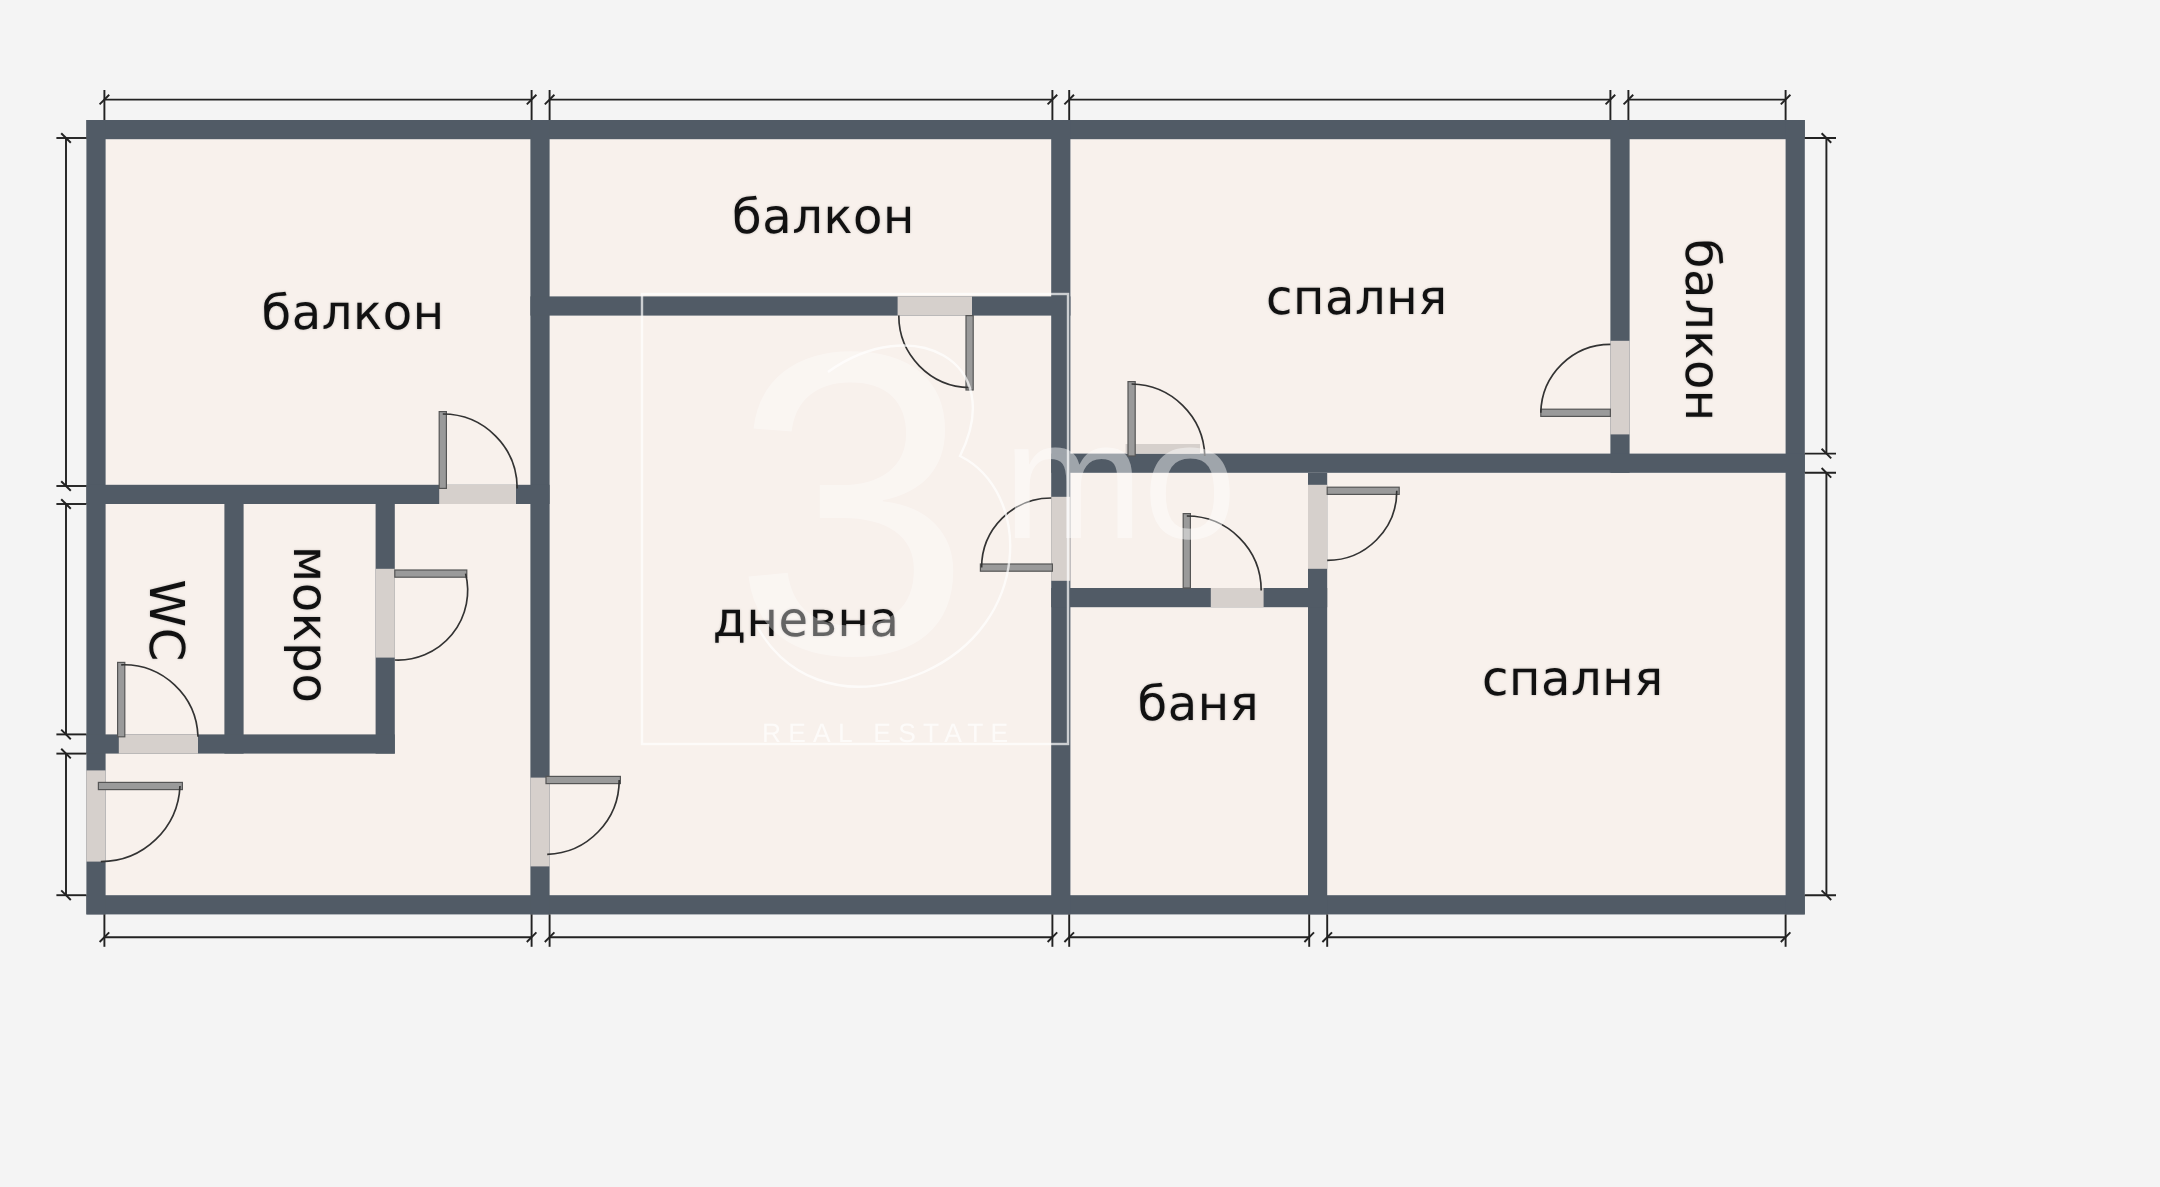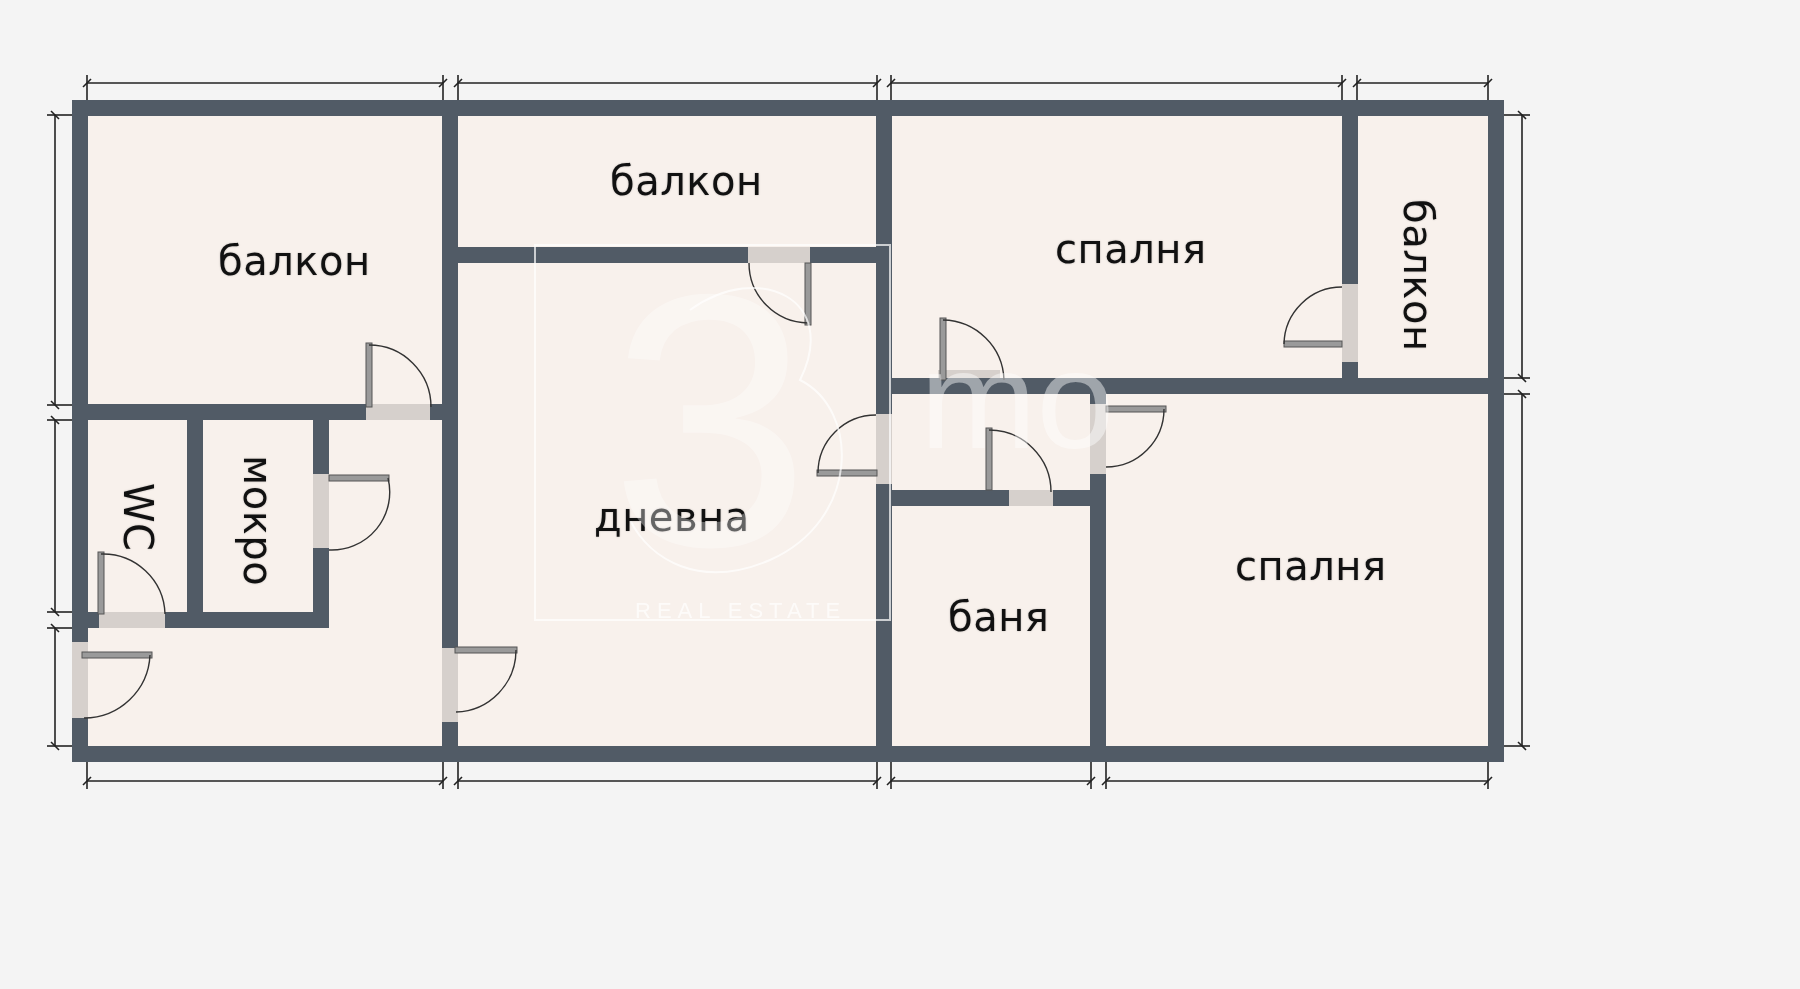--- a/index.html
+++ b/index.html
@@ -210,20 +210,20 @@
   </svg>
 
   
   <div class="label" style="left:218px; top:238px;">балкон</div>
   <div class="label" style="left:610px; top:158px;">балкон</div>
   <div class="label" style="left:1055px; top:226px;">спалня</div>
   <div class="label" style="left:1358px; top:236px; width:120px; text-align:center; transform:rotate(90deg);">балкон</div>
   <div class="label" style="left:108px; top:490px; width:60px; text-align:center; transform:rotate(90deg);">WC</div>
   <div class="label" style="left:196px; top:494px; width:124px; text-align:center; transform:rotate(90deg);">мокро</div>
   <div class="label" style="left:594px; top:468px;margin-top:26px;">дневна</div>
-  <div class="label" style="left:948px; top:594px;">баня</div>
+  <div class="label" style="left:948px; top:564px;">баня</div>
   <div class="label" style="left:1235px; top:543px;">спалня</div>
 
   
   <div class="watermark" style="left:610px; top:240px; font-size:360px; color:rgba(255,255,255,0.35); line-height:1;">3</div>
-  <div class="watermark" style="left:920px; top:330px; font-size:140px; color:rgba(255,255,255,0.45); line-height:1;text-align:center;">mo</div>
+  <div class="watermark" style="left:836px; top:330px; font-size:140px; color:rgba(255,255,255,0.45); line-height:1;text-align:center;">mo</div>
   <div class="watermark" style="left:635px; top:598px; font-size:22px; letter-spacing:6px; color:rgba(255,255,255,0.7);">REAL ESTATE</div>
 </div>
 
 </body></html>

